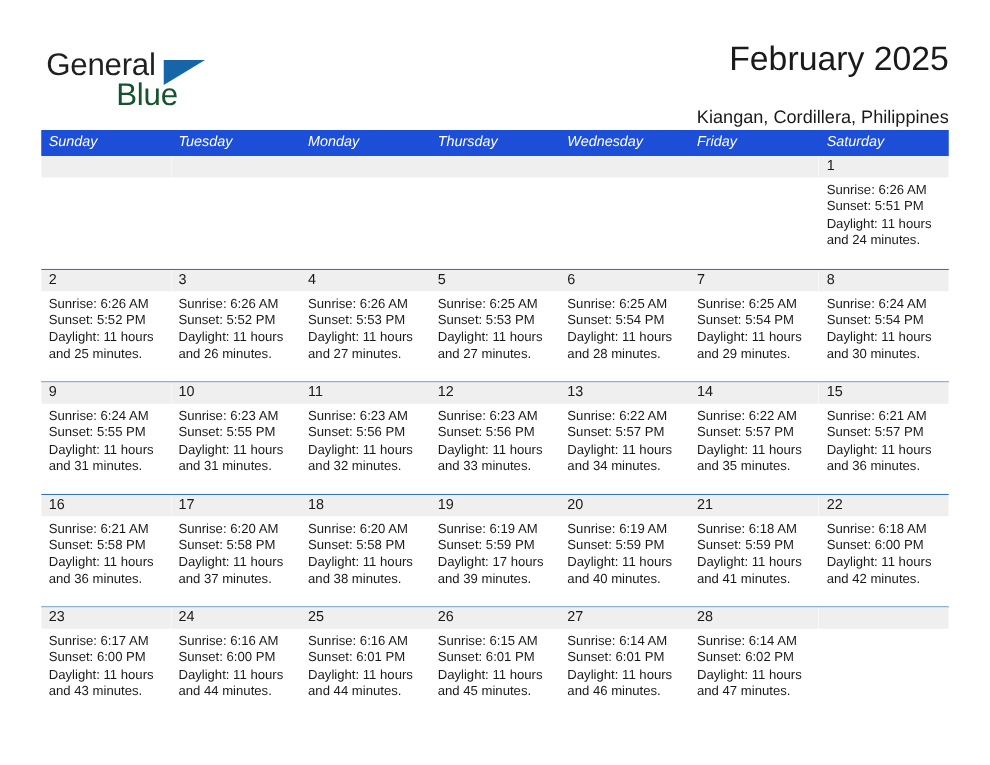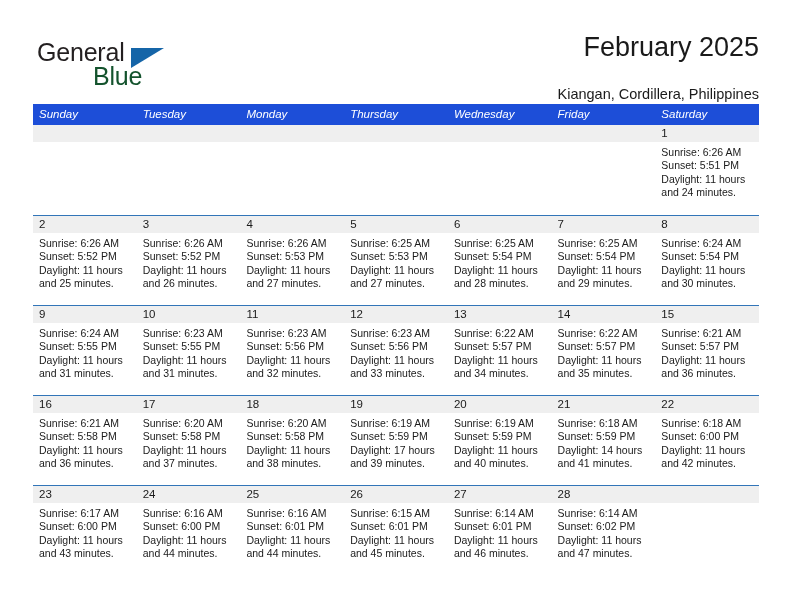--- a/index.html
+++ b/index.html
@@ -433,21 +433,21 @@
               <div class="daylight-line">Daylight: 11 hours and 40 minutes.</div>
             </div>
           </div>
           <div class="day">
             <div class="day-num-band">
               <span class="day-num">21</span>
             </div>
             <div class="day-info">
               <div>Sunrise: 6:18 AM</div>
               <div>Sunset: 5:59 PM</div>
-              <div class="daylight-line">Daylight: 14 hours and 41 minutes.</div>
+              <div class="daylight-line">Daylight: 11 hours and 41 minutes.</div>
             </div>
           </div>
           <div class="day">
             <div class="day-num-band">
               <span class="day-num">22</span>
             </div>
             <div class="day-info">
               <div>Sunrise: 6:18 AM</div>
               <div>Sunset: 6:00 PM</div>
               <div class="daylight-line">Daylight: 11 hours and 42 minutes.</div>

